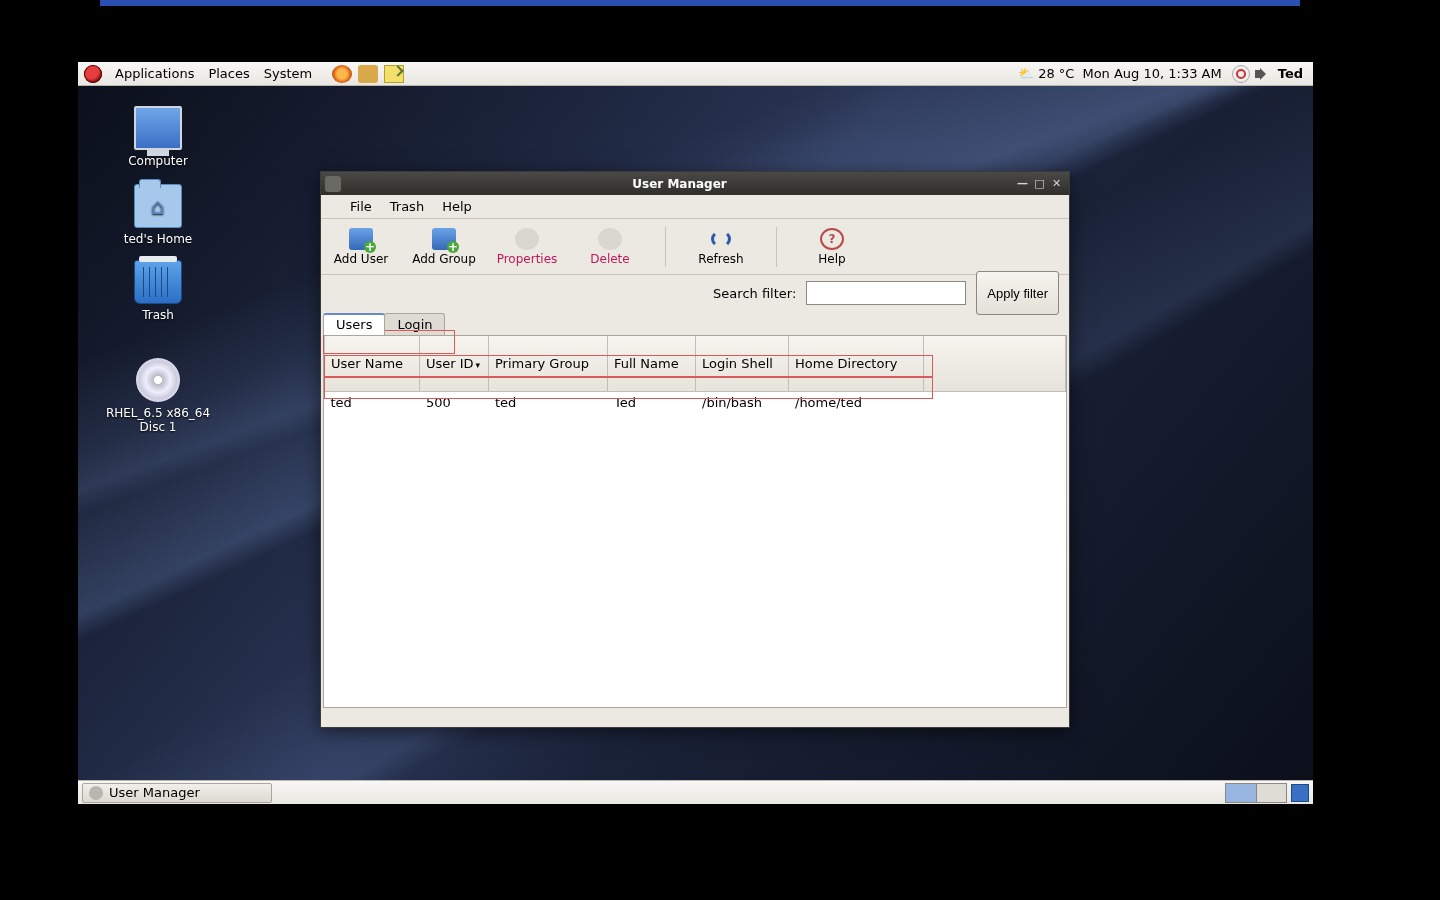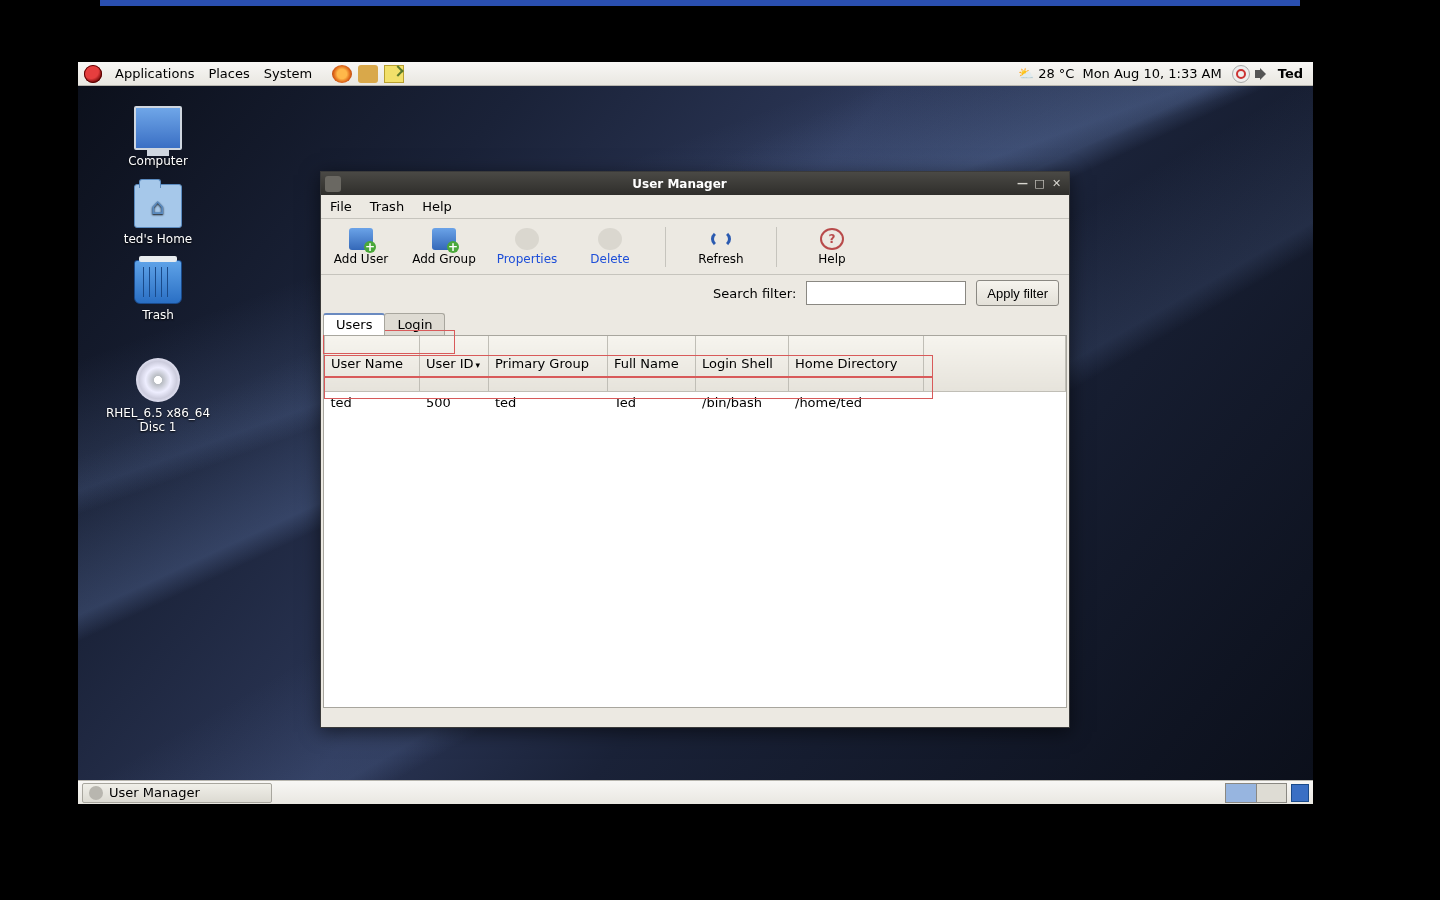--- a/index.html
+++ b/index.html
@@ -109,42 +109,42 @@
     box-shadow:0 4px 18px rgba(0,0,0,0.55);
   }
   .titlebar{
     height:23px; background:linear-gradient(#4a4945,#2f2e2b);
     color:#fff; display:flex; align-items:center; padding:0 4px;
     font-size:12px; font-weight:bold;
   }
   .titlebar .tico{width:16px;height:16px;border-radius:3px;background:#6a6862;margin-right:4px;}
   .titlebar .title{ flex:1; text-align:center; }
   .titlebar .wbtn{ width:17px;height:15px;display:flex;align-items:center;justify-content:center;color:#d8d6d0;font-size:11px;cursor:default;}
-  .menubar{ height:24px; display:flex; align-items:center; padding:0 0; border-bottom:1px solid #c6c4bd; background:#ece9e2;}
+  .menubar{ height:24px; display:flex; align-items:center; padding:0 20px; border-bottom:1px solid #c6c4bd; background:#ece9e2;}
   .menubar .m{ padding:2px 9px; cursor:default;}
   .toolbar{ height:56px; display:flex; align-items:center; padding:2px 6px; gap:15px; border-bottom:1px solid #c6c4bd;}
   .tbtn{ width:68px; height:50px; display:flex; flex-direction:column; align-items:center; justify-content:center; gap:2px; border-radius:2px; cursor:default; font-size:12px;}
-  .tbtn.disabled{ color:#1d4ed8;}
+  .tbtn.disabled{ color:#be185d;}
   .tbtn .ticon{width:24px;height:22px;position:relative;}
   .ti-adduser{background:linear-gradient(#6ba3e8,#3468b8);border-radius:3px;}
   .ti-adduser::after{content:"";position:absolute;right:-3px;bottom:-3px;width:12px;height:12px;border-radius:50%;background:#4aa83a;color:#fff;font-size:11px;line-height:12px;text-align:center;}
   .ti-adduser::before{content:"+";position:absolute;right:-3px;bottom:-3px;width:12px;height:12px;color:#fff;font-size:12px;font-weight:bold;line-height:12px;text-align:center;z-index:1;}
   .ti-addgroup{background:linear-gradient(#6ba3e8,#3468b8);border-radius:3px;}
   .ti-addgroup::after{content:"";position:absolute;right:-3px;bottom:-3px;width:12px;height:12px;border-radius:50%;background:#4aa83a;}
   .ti-addgroup::before{content:"+";position:absolute;right:-3px;bottom:-3px;width:12px;height:12px;color:#fff;font-size:12px;font-weight:bold;line-height:12px;text-align:center;z-index:1;}
   .ti-props{background:#dad7cf;border-radius:50%;}
   .ti-delete{background:#dad7cf;border-radius:50%;}
   .ti-refresh::before{content:"";position:absolute;inset:2px;border:3px solid #2a5ab0;border-radius:50%;border-top-color:transparent;border-bottom-color:transparent;}
   .ti-help{border:2px solid #b84a4a;border-radius:50%;}
   .ti-help::after{content:"?";position:absolute;inset:0;display:flex;align-items:center;justify-content:center;color:#b84a4a;font-size:12px;font-weight:bold;}
   .tsep{width:1px;height:40px;background:#c6c4bd;margin:0 6px;}
 
   .filter-row{ height:36px; display:flex; align-items:center; justify-content:flex-end; gap:10px; padding:0 10px; font-size:13px;}
   .filter-row input{ width:160px; height:24px; border:1px solid #8a8882; background:#fff; padding:0 4px; font-size:13px;}
-  .apply-btn{ height:26px; padding:0 10px; background:linear-gradient(#f6f4ee,#e3e0d8); border:1px solid #8a8882; border-radius:3px; cursor:default; font-size:13px;}
+  .apply-btn{ height:44px; padding:0 10px; background:linear-gradient(#f6f4ee,#e3e0d8); border:1px solid #8a8882; border-radius:3px; cursor:default; font-size:13px;}
 
   .tabs{ display:flex; padding:0 2px; margin-top:2px;}
   .tab{ padding:3px 12px; background:#dedbd3; border:1px solid #a8a69e; border-bottom:none; border-radius:3px 3px 0 0; margin-right:-1px; font-size:13px; cursor:default; position:relative;}
   .tab.active{ background:#fff; z-index:2; border-top:2px solid #6a8ac0; padding-top:2px;}
 
   .table-container{
     margin:0 2px 2px; border:1px solid #a8a69e; background:#fff;
     height:373px; overflow:auto;
   }
   table{ width:100%; border-collapse:collapse; font-size:13px;}

